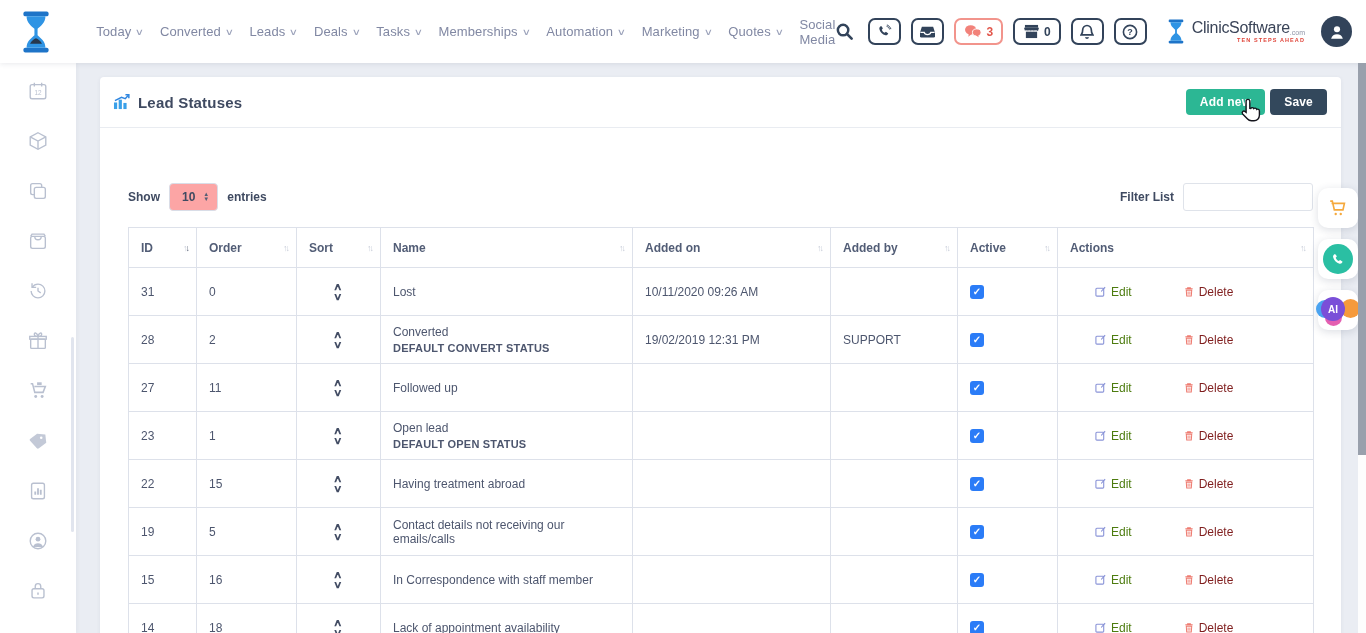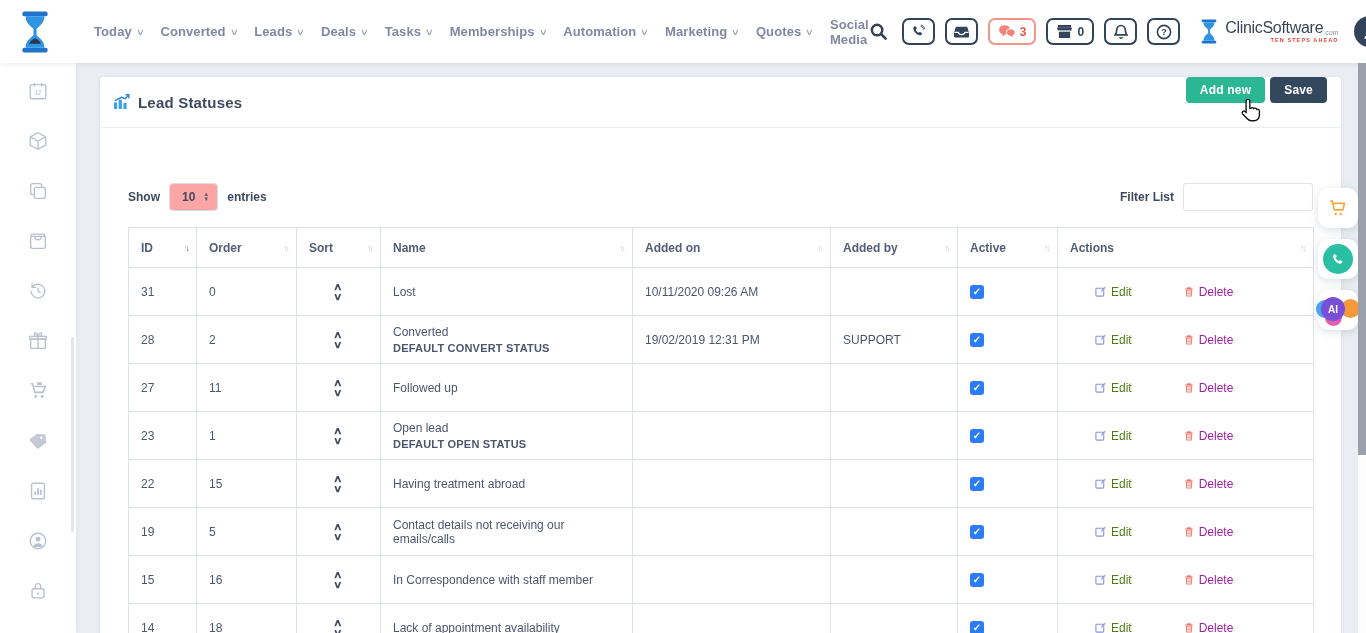--- a/index.html
+++ b/index.html
@@ -5,21 +5,21 @@
   * { margin:0; padding:0; box-sizing:border-box; }
   html,body { width:1366px; height:633px; overflow:hidden;
     font-family:"Liberation Sans", sans-serif; background:#eaedf3; }
 
   
   .topbar { position:fixed; top:0; left:0; width:1366px; height:63px; background:#fff;
     box-shadow:0 1px 5px rgba(40,50,80,.10); display:flex; align-items:center; z-index:30; }
   .logo-main { width:56px; margin-left:16px; display:flex; justify-content:center; }
   .menu { display:flex; align-items:center; margin-left:40px; gap:17px; }
   .menu-item { display:flex; align-items:center; gap:5px; cursor:pointer; }
-  .menu-label { font-size:13px; color:#8188a3; letter-spacing:.1px;font-weight:bold; }
+  .menu-label { font-size:13px; color:#8188a3; letter-spacing:.1px; }
   .menu-chev { font-size:9px; color:#9ba2ba; transform:scaleX(1.4); margin-top:1px; }
   .top-actions { margin-left:auto; display:flex; align-items:center; gap:10px; padding-right:14px; }
   .icon-btn { width:33px; height:27px; border:2px solid #32435a; border-radius:7px;
     display:flex; align-items:center; justify-content:center; gap:4px; background:#fff; cursor:pointer; }
   .icon-btn.badge { width:auto; padding:0 8px; }
   .icon-btn.alert { border-color:#f2948c; }
   .badge-num { font-size:12px; font-weight:bold; color:#32435a; }
   .alert .badge-num { color:#e2574c; }
   .search-btn { margin-right:4px; cursor:pointer; display:flex; }
   .brand { display:flex; align-items:center; gap:5px; margin-left:8px; cursor:pointer; }
@@ -36,21 +36,21 @@
     box-shadow:1px 0 4px rgba(40,50,80,.05); display:flex; flex-direction:column;
     align-items:center; padding-top:3px; z-index:20; }
   .side-item { height:50px; display:flex; align-items:center; justify-content:center;
     width:100%; color:#b9c0d0; cursor:pointer; }
   .side-thumb { position:absolute; right:2px; top:274px; width:3px; height:195px;
     background:#e1e5ee; border-radius:2px; cursor:pointer; }
 
   
   .main { position:absolute; top:77px; left:100px; width:1241px; min-height:556px;
     background:#fff; border-radius:4px; box-shadow:0 1px 4px rgba(40,50,80,.07); }
-  .card-header { height:51px; display:flex; padding:0 14px 0 13px;
+  .card-header { height:51px; display:flex; align-items:center; padding:0 14px 0 13px;
     border-bottom:1px solid #e9ecf1; }
   .card-title { display:flex; align-items:center; gap:8px; font-size:15px; font-weight:bold;
     color:#3f4a61; letter-spacing:.2px; }
   .header-btns { margin-left:auto; display:flex; gap:5px; }
   .btn { border:none; border-radius:4px; color:#fff; font-size:12px; font-weight:bold;
     font-family:"Liberation Sans",sans-serif; padding:0 14px; height:26px; cursor:pointer; letter-spacing:.2px; }
   .btn-add { background:#2cb794; }
   .btn-save { background:#33485c; }
   .card-body { padding:55px 28px 20px 28px; }
 
@@ -76,21 +76,21 @@
   .row-sub { font-size:11px; font-weight:bold; margin-top:3px; letter-spacing:.2px; }
   .sort-cell { display:flex; flex-direction:column; align-items:flex-start; padding-left:25px; gap:1px; }
   .sort-chev { font-size:10px; line-height:9px; color:#434d64; font-weight:bold; cursor:pointer;
     transform:scaleX(1.3); }
   .chk { display:inline-block; width:14px; height:14px; background:#2b7cf7; border-radius:3px;
     color:#fff; font-size:10px; line-height:14px; text-align:center; font-weight:bold;
     vertical-align:middle; cursor:pointer; }
   .actions-cell { display:flex; align-items:center; gap:52px; padding-left:25px; }
   .lnk { display:flex; align-items:center; gap:5px; font-size:12px; cursor:pointer; text-decoration:none; }
   .lnk-edit { color:#4d7c0f; }
-  .lnk-del { color:#a21caf; }
+  .lnk-del { color:#7f1d1d; }
 
   
   .floaters { position:fixed; top:188px; right:8px; display:flex; flex-direction:column; gap:11px; z-index:25; }
   .float-btn { width:40px; height:40px; background:#fff; border-radius:10px;
     box-shadow:0 2px 8px rgba(40,50,80,.16); display:flex; align-items:center; justify-content:center; cursor:pointer; }
   .phone-bubble { width:30px; height:30px; border-radius:50%; background:#2abfa3;
     display:flex; align-items:center; justify-content:center; }
   .ai-badge { position:relative; width:53px; height:30px; }
   .ai-badge .b1 { position:absolute; left:-2px; top:5px; width:18px; height:18px; border-radius:50%; background:#4aa3f0; }
   .ai-badge .b2 { position:absolute; right:-2px; top:4px; width:19px; height:19px; border-radius:50%; background:#f59a3c; }

